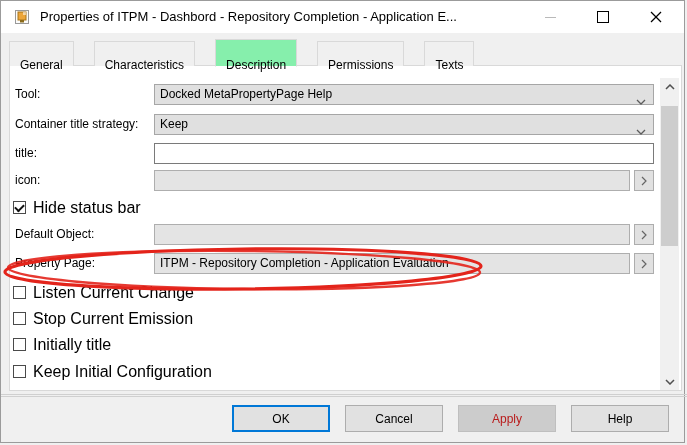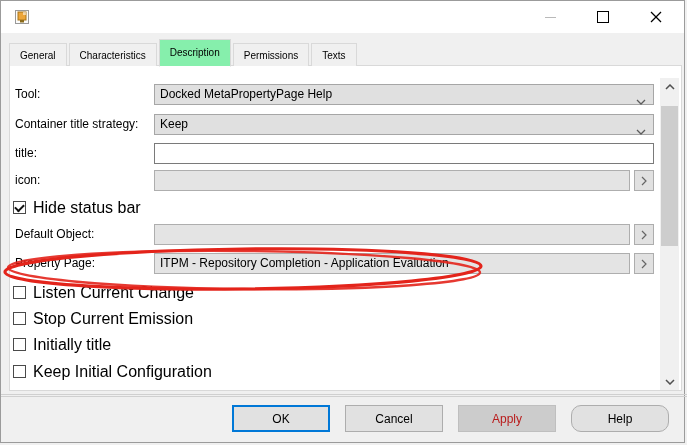--- a/index.html
+++ b/index.html
@@ -14,22 +14,22 @@
   .win-btn{position:absolute;top:0;width:46px;height:32px;display:flex;
     align-items:center;justify-content:center;}
   .btn-min{left:526px;}
   .btn-max{left:579px;}
   .btn-close{left:632px;}
   .min-dash{width:11px;height:1px;background:#b9b9b9;}
   .max-square{width:10px;height:10px;border:1px solid #000;background:transparent;}
   
   .tabstrip{position:absolute;left:8px;top:37px;height:28px;display:flex;
     align-items:flex-end;z-index:3;}
-  .tab{height:23px;line-height:23px;padding:0 10px;font-size:10px;color:#000;
-    background:#f0f0f0;border:1px solid #d9d9d9;border-bottom:none;margin-right:2px;
+  .tab{height:23px;line-height:23px;padding:12px 10px;font-size:12px;color:#000;
+    background:#f0f0f0;border:1px solid #d9d9d9;border-bottom:none;margin-right:20px;
     box-sizing:border-box;}
   .tab.active{height:28px;line-height:26px;background:#86efac;position:relative;
     margin-bottom:-1px;z-index:4;border:1px solid #d9d9d9;border-bottom:1px solid #fff;}
   
   .panel{position:absolute;left:8px;top:64px;width:673px;height:326px;
     background:#ffffff;border:1px solid #d9d9d9;box-sizing:border-box;z-index:1;}
   .row-label{position:absolute;left:5px;font-size:12px;color:#000;line-height:21px;white-space:nowrap;}
   .combo{position:absolute;left:144px;width:500px;height:21px;background:#e0e0e0;
     border:1px solid #a6a6a6;box-sizing:border-box;font-size:12px;line-height:19px;
     color:#000;padding-left:5px;cursor:default;}
@@ -58,38 +58,39 @@
   .sb-thumb{position:absolute;left:1px;top:28px;width:17px;height:140px;background:#cdcdcd;}
   
   .etched{position:absolute;left:0;top:393px;width:687px;height:3px;
     border-top:1px solid #d0d0d0;border-bottom:1px solid #d0d0d0;box-sizing:border-box;}
   .btn{position:absolute;top:404px;width:98px;height:27px;background:#e1e1e1;
     border:1px solid #adadad;box-sizing:border-box;font-size:12px;color:#000;
     display:flex;align-items:center;justify-content:center;cursor:default;}
   .btn-ok{left:231px;border:2px solid #0078d7;}
   .btn-cancel{left:344px;}
   .btn-apply{left:457px;background:#cccccc;border-color:#bfbfbf;color:#b91c1c;}
-  .btn-help{left:570px;border-radius:10px;}
+  .btn-help{left:570px;}
   
   .annotation{position:absolute;left:0px;top:242px;z-index:9;pointer-events:none;}
 </style>
 </head>
 <body>
 
 <div class="dialog">
 
   <div class="titlebar">
     <span class="app-icon">
       <svg width="16" height="16" viewBox="0 0 16 16">
         <rect x="1.5" y="1.5" width="13" height="13" fill="#fbfbfb" stroke="#999" stroke-width="1"></rect>
         <rect x="4" y="3" width="8" height="8" fill="#eda63a" stroke="#a97417" stroke-width="1"></rect>
         <rect x="6" y="11" width="4" height="2.5" fill="#8a6a1a"></rect>
         <rect x="9" y="3" width="3" height="3" fill="#fff" opacity="0.55"></rect>
       </svg>
     </span>
+    <span class="title-text">Properties of ITPM - Dashbord - Repository Completion - Application E...</span>
     <div class="win-btn btn-min">
       <span class="min-dash"></span>
     </div>
     <div class="win-btn btn-max">
       <span class="max-square"></span>
     </div>
     <div class="win-btn btn-close">
       <svg width="12" height="12" viewBox="0 0 12 12">
         <line x1="1" y1="1" x2="11" y2="11" stroke="#000" stroke-width="1.2"></line>
         <line x1="11" y1="1" x2="1" y2="11" stroke="#000" stroke-width="1.2"></line>

